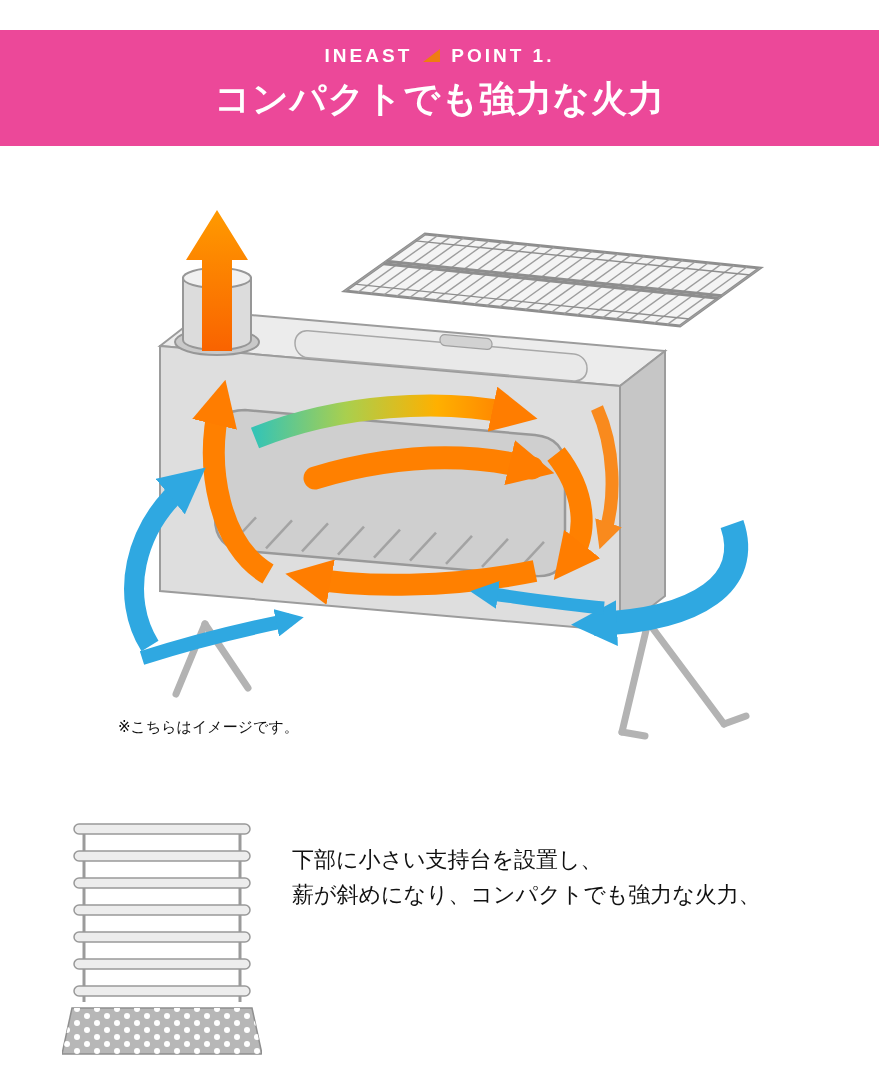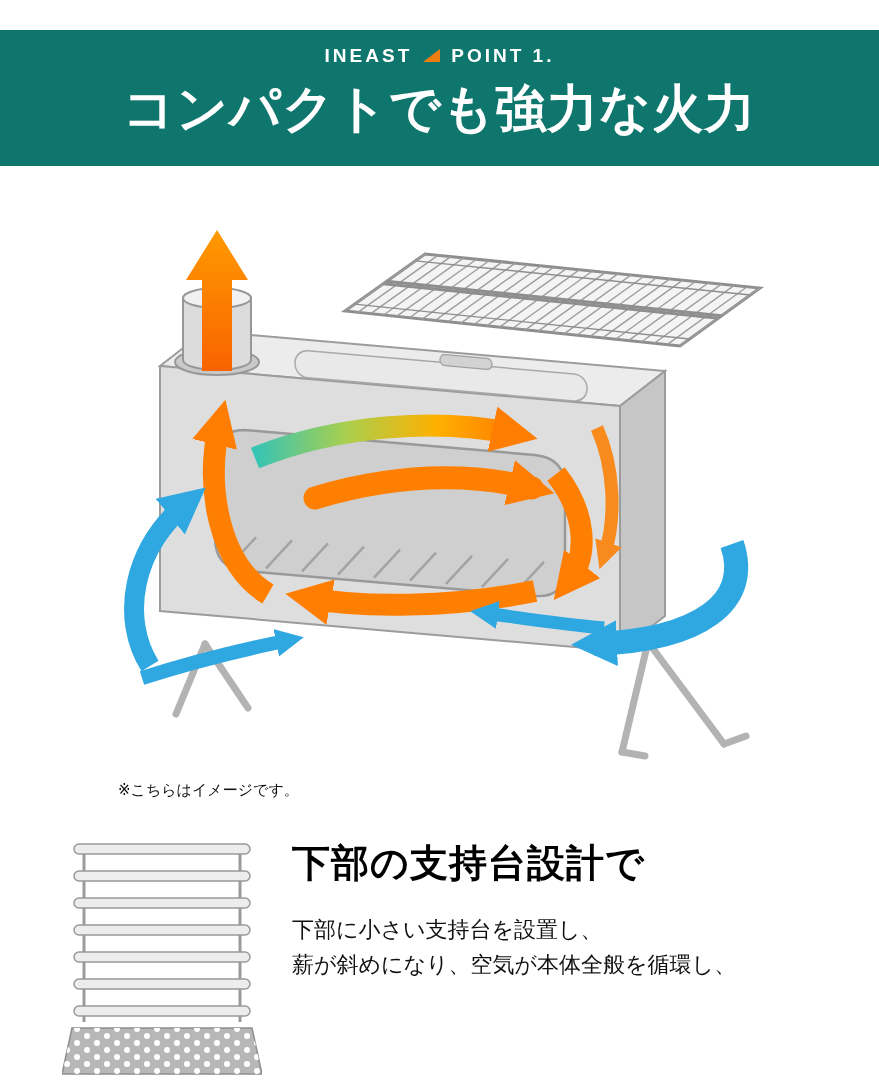--- a/index.html
+++ b/index.html
@@ -3,40 +3,40 @@
 <meta charset="utf-8">
 <style>
   *{margin:0;padding:0;box-sizing:border-box;}
   html,body{background:#fff;}
   body{
     width:879px;height:1080px;position:relative;overflow:hidden;
     font-family:"Liberation Sans","DejaVu Sans",sans-serif;color:#111;
   }
   
   .header{
-    margin-top:30px;background:#0f766e;color:#fff;text-align:center;
+    margin-top:30px;background:#ec4899;color:#fff;text-align:center;
     padding:15px 13px 22px;
   }
   .point-line{
     display:flex;align-items:center;justify-content:center;gap:9px;
     font-size:19px;font-weight:bold;letter-spacing:3px;color:#fff;
   }
   .accent-tri{
     display:inline-block;width:0;height:0;
     border-left:17px solid transparent;
     border-bottom:13px solid #ee7d11;
     margin:0 2px 2px 2px;
   }
   .header-title{
-    font-size:51px;font-weight:bold;letter-spacing:1px;margin-top:8px;
+    font-size:36px;font-weight:bold;letter-spacing:1px;margin-top:8px;
   }
   
   .illustration{position:relative;height:612px;}
   .stove-svg{position:absolute;left:0;top:0;width:879px;height:612px;}
-  .caption{position:absolute;left:118px;top:572px;font-size:15px;color:#111;margin-top:43px;}
+  .caption{position:absolute;left:118px;top:572px;font-size:15px;color:#111;}
   
   .feature{display:flex;align-items:flex-start;gap:30px;padding:0 62px;margin-top:58px;}
   .rack-svg{width:200px;height:240px;flex:none;}
   .feature-text{padding-top:2px;}
   .feature-heading{font-size:38px;font-weight:bold;line-height:1.32;color:#000;letter-spacing:1px;}
   .feature-body{margin-top:24px;font-size:22px;line-height:1.6;color:#111;}
 </style>
 </head>
 <body>
 
@@ -189,20 +189,19 @@
         <rect x="12" y="116" width="176" height="10" rx="5" fill="#ededed" stroke="#999999" stroke-width="1.5"></rect>
         <rect x="12" y="143" width="176" height="10" rx="5" fill="#ededed" stroke="#999999" stroke-width="1.5"></rect>
         <rect x="12" y="170" width="176" height="10" rx="5" fill="#ededed" stroke="#999999" stroke-width="1.5"></rect>
       </g>
     <path d="M10,192 L190,192 L200,238 L0,238 Z" fill="#b7b7b7" stroke="#8f8f8f" stroke-width="1.5"></path>
     <path d="M10,192 L190,192 L200,238 L0,238 Z" fill="url(#dotp)"></path>
   </svg>
 
   <div class="feature-text">
     <h2 class="feature-heading">
-      <div>下部の支持台設計で</div>
     </h2>
     <div class="feature-body">
       <div>下部に小さい支持台を設置し、</div>
-      <div>薪が斜めになり、空気が本体全般を循環し、</div>
+      <div>薪が斜めになり、コンパクトでも強力な火力、</div>
     </div>
   </div>
 </section>
 
 </body></html>

